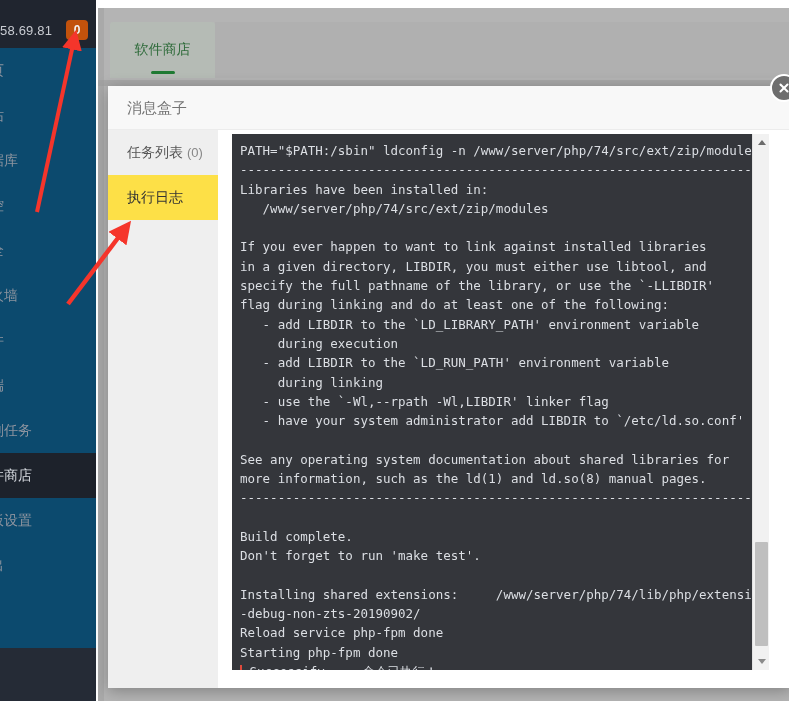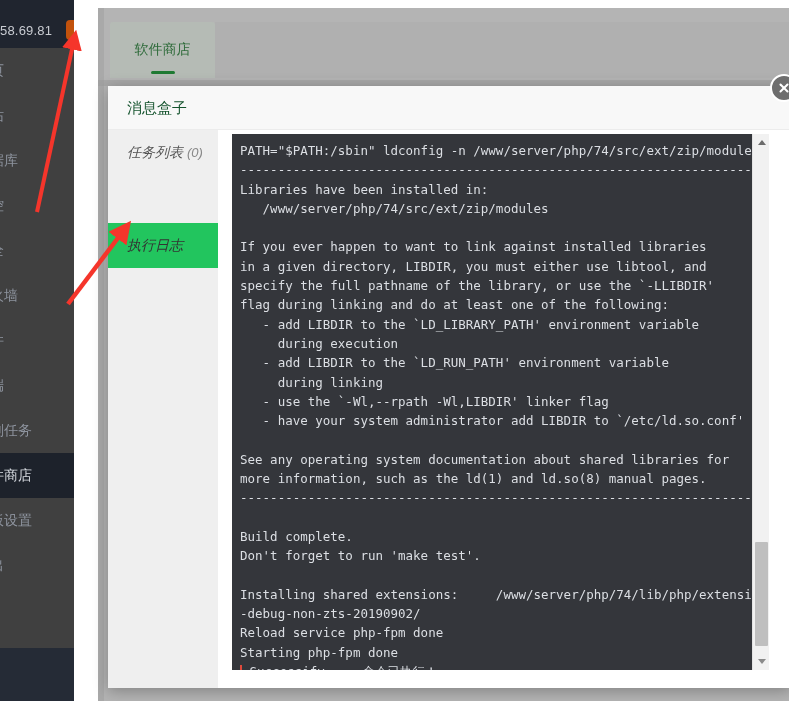--- a/index.html
+++ b/index.html
@@ -28,22 +28,22 @@
     position: absolute;
     left: 0; top: 0;
     width: 789px; height: 8px;
     background: #ffffff;
   }
 
   
   .sidebar {
     position: absolute;
     left: 0; top: 0;
-    width: 74px; height: 701px;
-    background: #404040;
+    width: 96px; height: 701px;
+    background: #0c4a6e;
     overflow: hidden;
     z-index: 5;
   }
   .sidebar-header {
     position: absolute;
     left: 0; top: 0;
     width: 98px; height: 48px;
     background: #20252f;
     display: flex;
     align-items: center;
@@ -177,51 +177,49 @@
     left: 0; top: 0;
     width: 683px; height: 44px;
     background: #f8f8f8;
     border-bottom: 1px solid #ececec;
     box-sizing: border-box;
   }
   .modal-title {
     position: absolute;
     left: 19px; top: 13px;
     font-size: 15px;
-    color: #14532d;
+    color: #737373;
   }
 
   .modal-body {
     position: absolute;
     left: 0; top: 44px;
     width: 683px; height: 558px;
   }
 
   
   .modal-side {
     position: absolute;
     left: 0; top: 0;
     width: 110px; height: 558px;
     background: #efefef;
-    font-style: italic;
   }
   .side-tab {
     position: relative;
     height: 45px;
     line-height: 45px;
     padding-left: 19px;
     font-size: 14px;
     color: #555555;
     white-space: nowrap;
     box-sizing: border-box;
   }
   .side-tab.active {
-    background: #22c55e;
+    background: #fde047;
     color: #333333;
-    margin-top: 48px;
   }
   .side-tab .count {
     color: #888888;
     font-size: 13px;
   }
   .side-watermark {
     position: absolute;
     left: 18px; top: 168px;
     font-size: 11px;
     color: #ebebeb;

